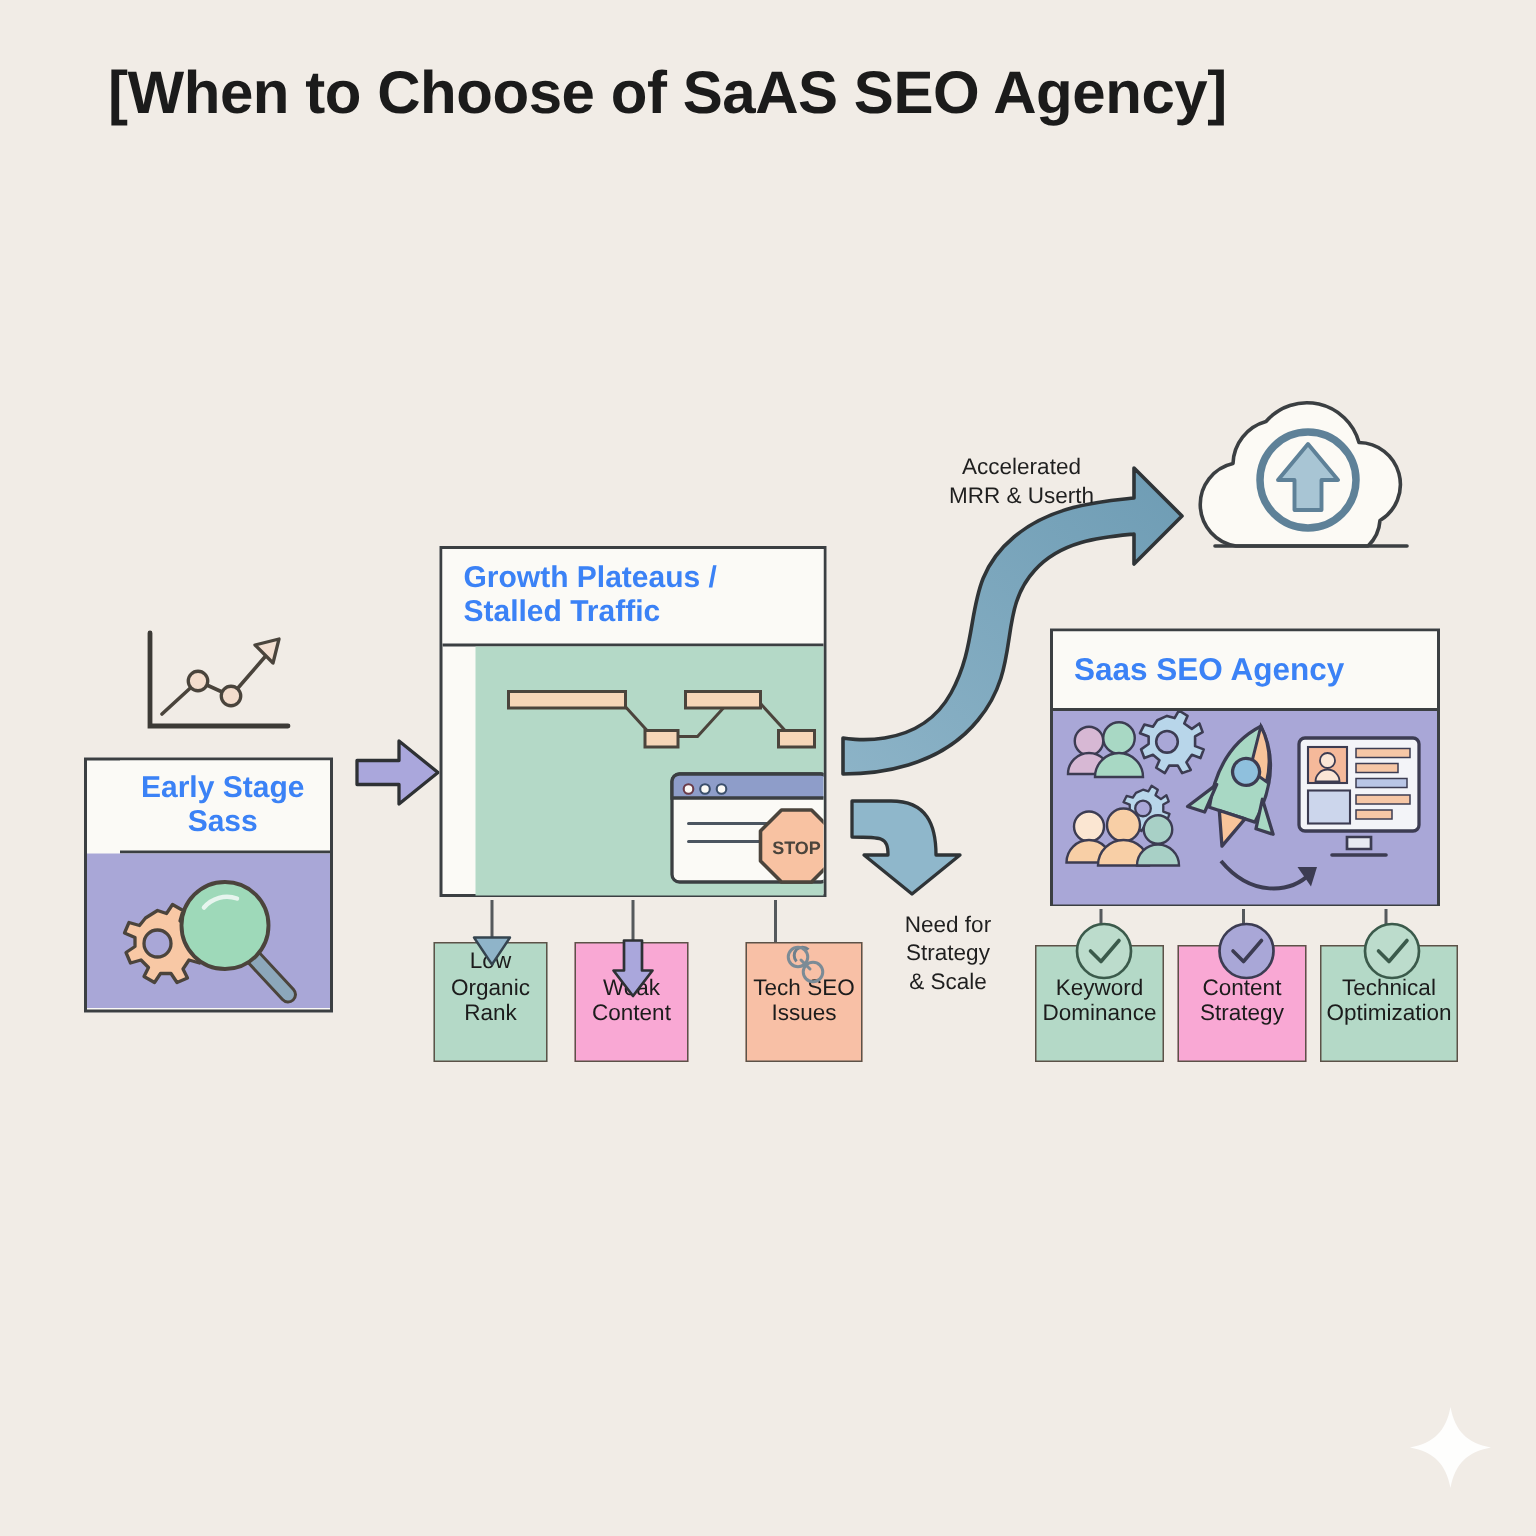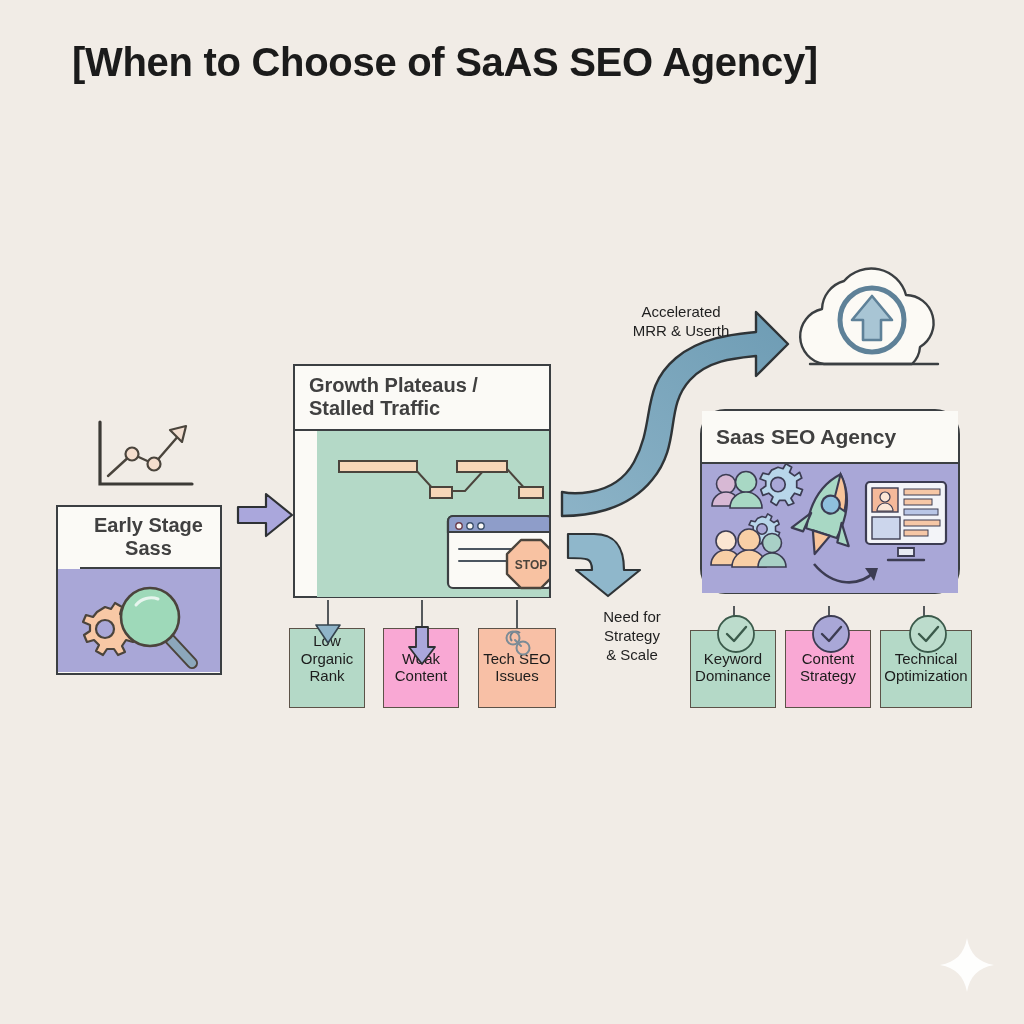--- a/index.html
+++ b/index.html
@@ -38,38 +38,38 @@
     background: #fbfaf6;
   }
   .node-header {
     background: #fbfaf6;
     border-bottom: 2.5px solid #3b3f42;
     box-sizing: border-box;
     display: flex;
     align-items: center;
     padding: 6px 14px;
     font-weight: bold;
-    color: #404040;
+    color: #3b82f6;
     line-height: 1.14;
   }
   .node-body {
     box-sizing: border-box;
     position: relative;
     overflow: hidden;
   }
   
   #node-early { left: 56px; top: 505px; width: 166px; height: 170px; }
   #node-early .node-header { height: 62px; font-size: 20px; margin-left: 22px; }
   #node-early .node-body { height: 103px; background: #a9a7d7; }
   
   #node-growth { left: 293px; top: 364px; width: 258px; height: 234px; }
   #node-growth .node-header { height: 65px; font-size: 20px; align-items: flex-start; padding-top: 8px; }
   #node-growth .node-body { height: 166px; background: #b4d9c7; margin-left: 22px; }
   
-  #node-agency { left: 700px; top: 409px; width: 260px; height: 185px; border-radius: 25px; }
+  #node-agency { left: 700px; top: 419px; width: 260px; height: 185px; }
   #node-agency .node-header { height: 53px; font-size: 21px; }
   #node-agency .node-body { height: 129px; background: #a9a7d7; }
 
   
   .leaf {
     position: absolute;
     border: 1.8px solid #5c5248;
     box-sizing: border-box;
     display: flex;
     flex-direction: column;
@@ -208,21 +208,21 @@
   <div class="leaf orange" style="left:383px; top:628px; width:76px; height:80px;">
     <svg style="position:absolute; top:-4px; left:23px;" width="30" height="42" viewBox="0 0 30 42">
       <path d="M9 2 L21 2 L21 22 L28 22 L15 39 L2 22 L9 22 Z" fill="#aaa7dc" stroke="#2e3134" stroke-width="1.8" stroke-linejoin="round"></path>
     </svg>
     <div class="leaf-label">
       <div>Weak</div>
       <div>Content</div>
     </div>
   </div>
 
-  <div class="leaf salmon" style="left:478px; top:628px; width:78px; height:80px;">
+  <div class="leaf salmon" style="left:497px; top:628px; width:78px; height:80px;">
     <svg style="position:absolute; top:-2px; left:22px;" width="34" height="34" viewBox="0 0 34 34">
       <path d="M11 14 a6 6 0 0 1 0 -8 a6 6 0 0 1 8 0" fill="none" stroke="#6f7f8c" stroke-width="2"></path>
       <circle cx="12" cy="11" r="6.5" fill="none" stroke="#7b8b96" stroke-width="2"></circle>
       <circle cx="22" cy="21" r="6.5" fill="none" stroke="#7b8b96" stroke-width="2"></circle>
       <path d="M14 13 L20 19" stroke="#7b8b96" stroke-width="2" stroke-linecap="round"></path>
     </svg>
     <div class="leaf-label">
       <div>Tech SEO</div>
       <div>Issues</div>
     </div>

